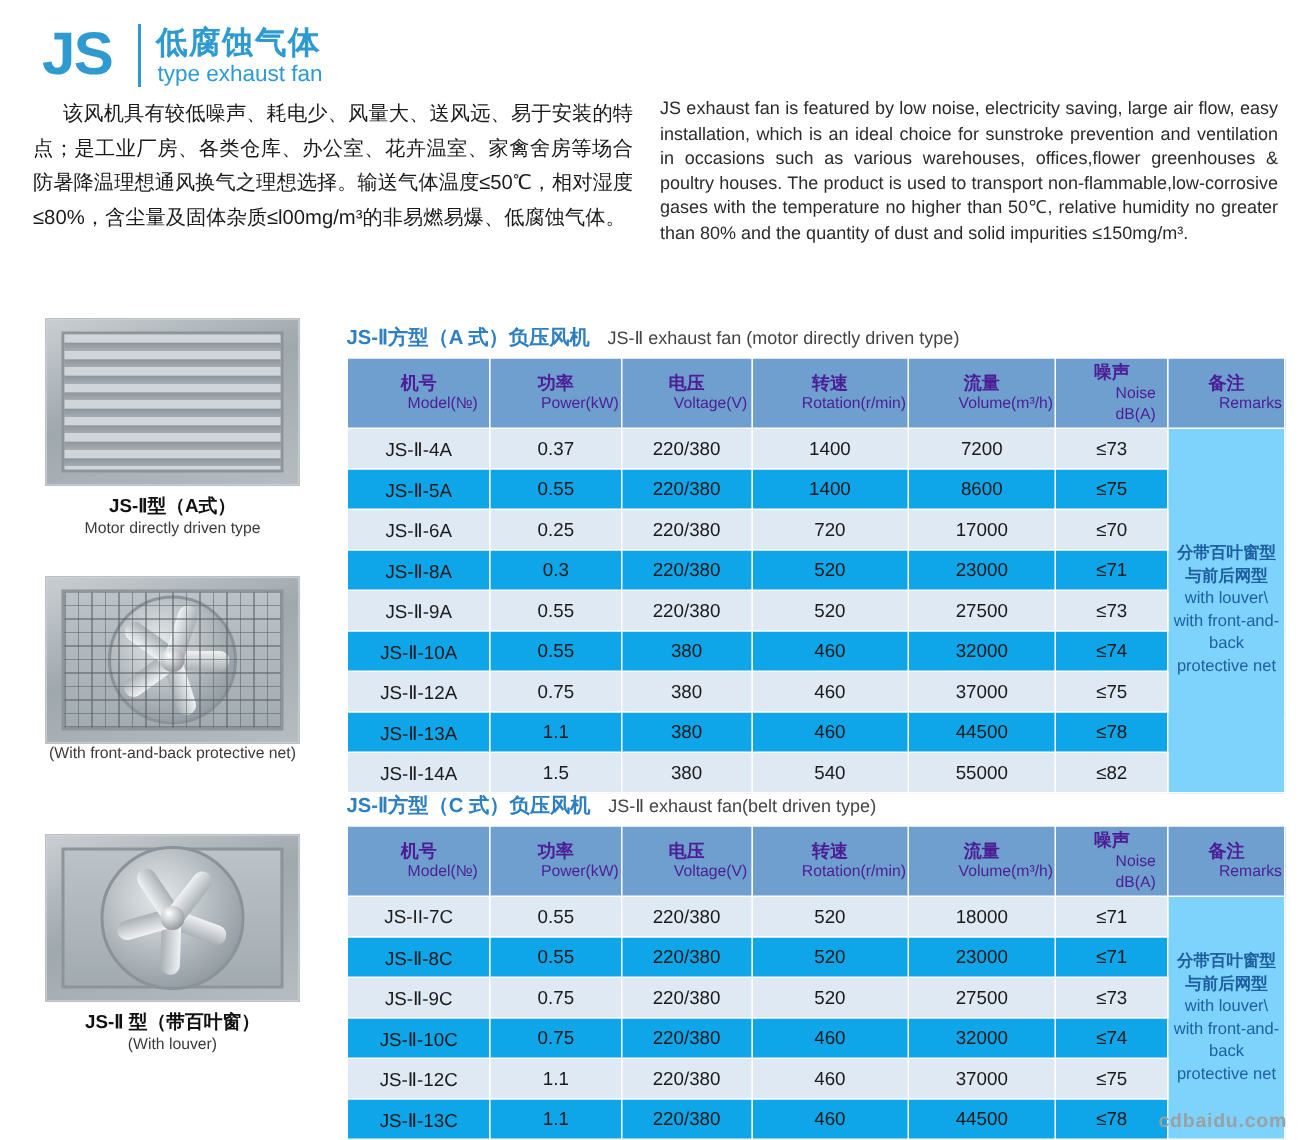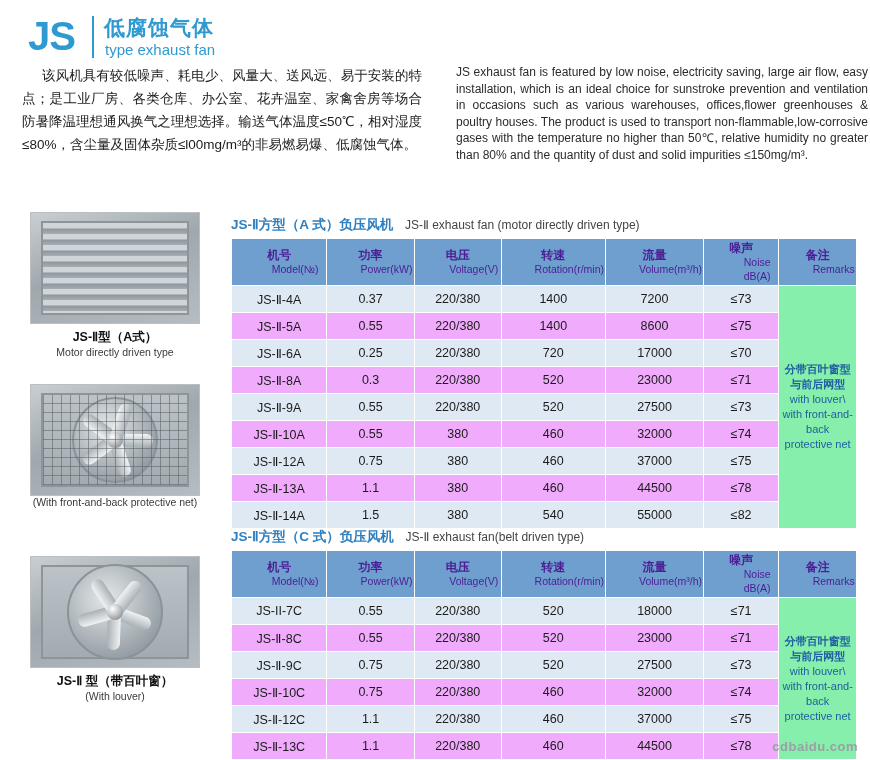--- a/index.html
+++ b/index.html
@@ -39,21 +39,20 @@
   .intro-cn {
     position: absolute; left: 22px; top: 64px; width: 400px;
     font-size: 13.5px; line-height: 23px; color: #1a1a1a;
     text-align: justify;
   }
   .intro-cn .ind { text-indent: 20px; display: block; }
   .intro-en {
     position: absolute; left: 440px; top: 64px; width: 412px;
     font-size: 12px; line-height: 16.6px; color: #2b2b2b;
     text-align: justify;
-    margin-left: 16px;
   }
 
   
   .prod { position: absolute; left: 22px; width: 186px; text-align: center; }
   .prod-img {
     width: 170px; height: 112px; margin: 0 auto;
     border: 1px solid #b9bfc3; position: relative; overflow: hidden;
     background: linear-gradient(160deg,#c9ced2 0%, #9fa8ad 45%, #b6bdc2 100%);
   }
   .prod-cap-cn { font-size: 12.5px; font-weight: bold; color: #111; margin-top: 5px; }
@@ -128,23 +127,23 @@
     font-weight: bold;
     padding: 2px 1px;
   }
   table.spec thead th .sub { display: block; font-weight: normal; font-size: 10.5px; padding-left: 32px; }
   table.spec tbody td {
     height: 27px;
     background: #dfe9f4;
     color: #1b1b1b;
     font-size: 12.5px;
   }
-  table.spec tbody tr.alt td { background: #f0abfc; }
+  table.spec tbody tr.alt td { background: #0ea5e9; }
   table.spec td.remarks {
-    background: #86efac;
+    background: #7dd3fc;
     color: #1e5fa0;
     font-size: 11px;
     line-height: 15px;
     padding: 2px 3px;
   }
   table.spec td.remarks .cn { color: #1e5fa0; font-weight: bold; display: block; }
   table.spec td.remarks .en { color: #1e5fa0; font-weight: normal; display: block; }
 
   .col-model { width: 102px; }
   .col-power { width: 88px; }

